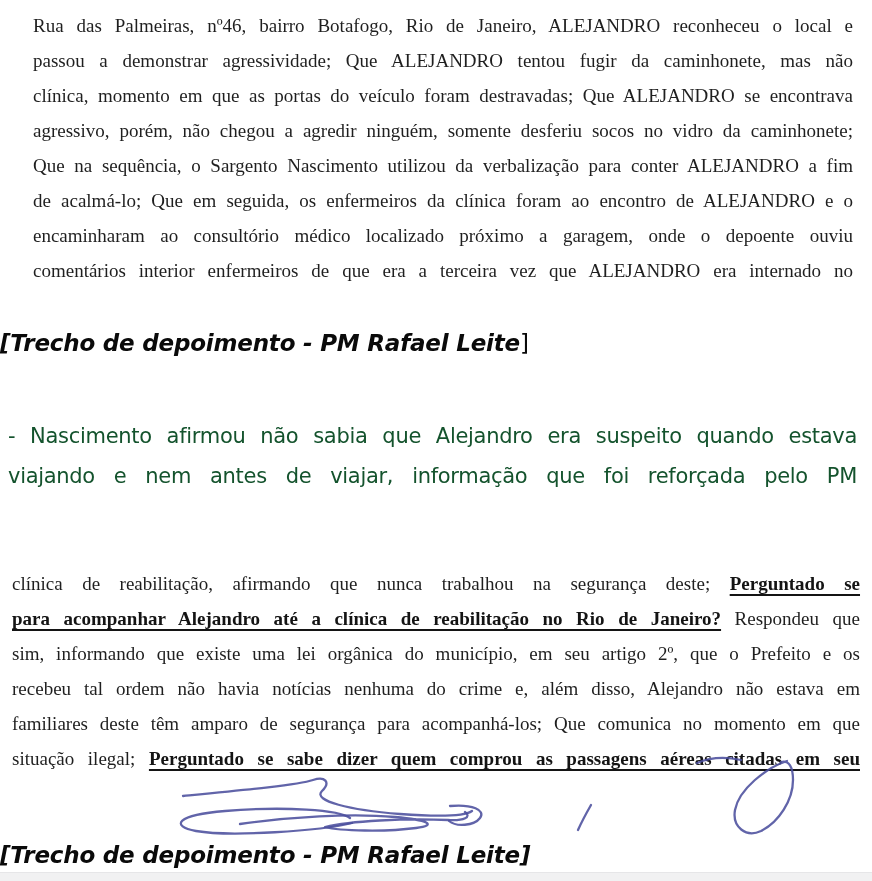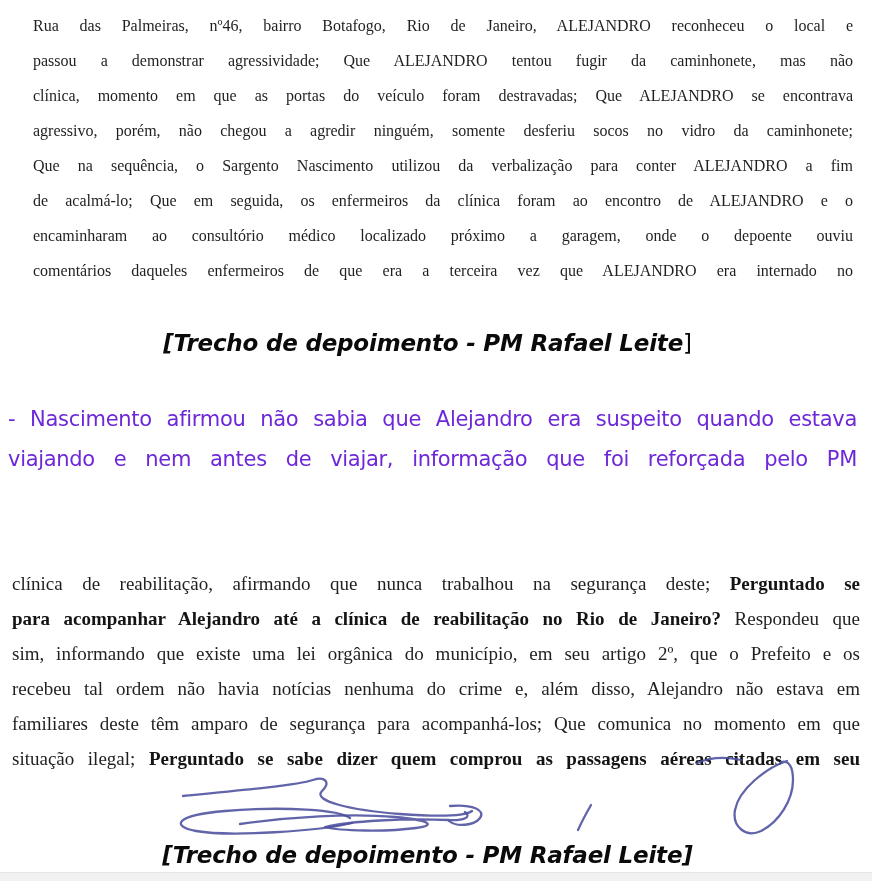--- a/index.html
+++ b/index.html
@@ -10,54 +10,55 @@
     overflow:hidden;
     font-family:"Liberation Sans", sans-serif;
   }
   
   .scan{
     position:absolute;
     font-family:"Liberation Serif", serif;
     color:#1f1f1f;
     filter:blur(0.35px);
   }
-  #excerpt1{top:8px;left:33px;width:820px;font-size:16px;}
+  #excerpt1{top:8px;left:33px;width:820px;font-size:19px;}
   #excerpt1 .scan-line{line-height:35px;}
   #excerpt2{top:566px;left:12px;width:848px;font-size:19px;}
   #excerpt2 .scan-line{line-height:35px;}
   .scan-line{
     text-align:justify;
     text-align-last:justify;
     white-space:normal;
   }
   .em-underline{
     font-weight:700;
     color:#141414;
+    text-decoration:underline;
     text-decoration-thickness:2px;
     text-underline-offset:4px;
   }
   
   #note{
     position:absolute;
-    top:399px;left:8px;width:849px;
+    top:416px;left:8px;width:849px;
     font-family:"DejaVu Sans", sans-serif;
     font-size:21px;
     letter-spacing:-0.3px;
-    color:#6d28d9;
+    color:#14532d;
   }
   #note .note-line{
     line-height:40px;
     text-align:justify;
     text-align-last:justify;
   }
   
   .caption{
     position:absolute;
     left:0;width:855px;
-    text-align:center;
+    text-align:left;
     font-family:"DejaVu Sans", sans-serif;
     font-size:23px;
     font-weight:700;
     font-style:italic;
     color:#0a0a0a;
     letter-spacing:-0.2px;
   }
   #caption1{top:330px;}
   #caption2{top:842px;}
   .bracket-regular{
@@ -90,21 +91,21 @@
 <div id="page">
 
   <div id="excerpt1" class="scan">
       <div class="scan-line"><span>Rua das Palmeiras, nº46, bairro Botafogo, Rio de Janeiro, ALEJANDRO reconheceu o local e</span></div>
       <div class="scan-line"><span>passou a demonstrar agressividade; Que ALEJANDRO tentou fugir da caminhonete, mas não</span></div>
       <div class="scan-line"><span>clínica, momento em que as portas do veículo foram destravadas; Que ALEJANDRO se encontrava</span></div>
       <div class="scan-line"><span>agressivo, porém, não chegou a agredir ninguém, somente desferiu socos no vidro da caminhonete;</span></div>
       <div class="scan-line"><span>Que na sequência, o Sargento Nascimento utilizou da verbalização para conter ALEJANDRO a fim</span></div>
       <div class="scan-line"><span>de acalmá-lo; Que em seguida, os enfermeiros da clínica foram ao encontro de ALEJANDRO e o</span></div>
       <div class="scan-line"><span>encaminharam ao consultório médico localizado próximo a garagem, onde o depoente ouviu</span></div>
-      <div class="scan-line"><span>comentários daqueles enfermeiros de que era a terceira vez que ALEJANDRO era internado no</span></div>
+      <div class="scan-line"><span>comentários interior enfermeiros de que era a terceira vez que ALEJANDRO era internado no</span></div>
     </div>
 
   <div id="caption1" class="caption"><span>[Trecho de depoimento - PM Rafael Leite</span><span class="bracket-regular">]</span></div>
 
   <div id="note">
       <div class="note-line"><span>- Nascimento afirmou não sabia que Alejandro era suspeito quando estava</span></div>
       <div class="note-line"><span>viajando e nem antes de viajar, informação que foi reforçada pelo PM</span></div>
     </div>
 
   <div id="excerpt2" class="scan">

